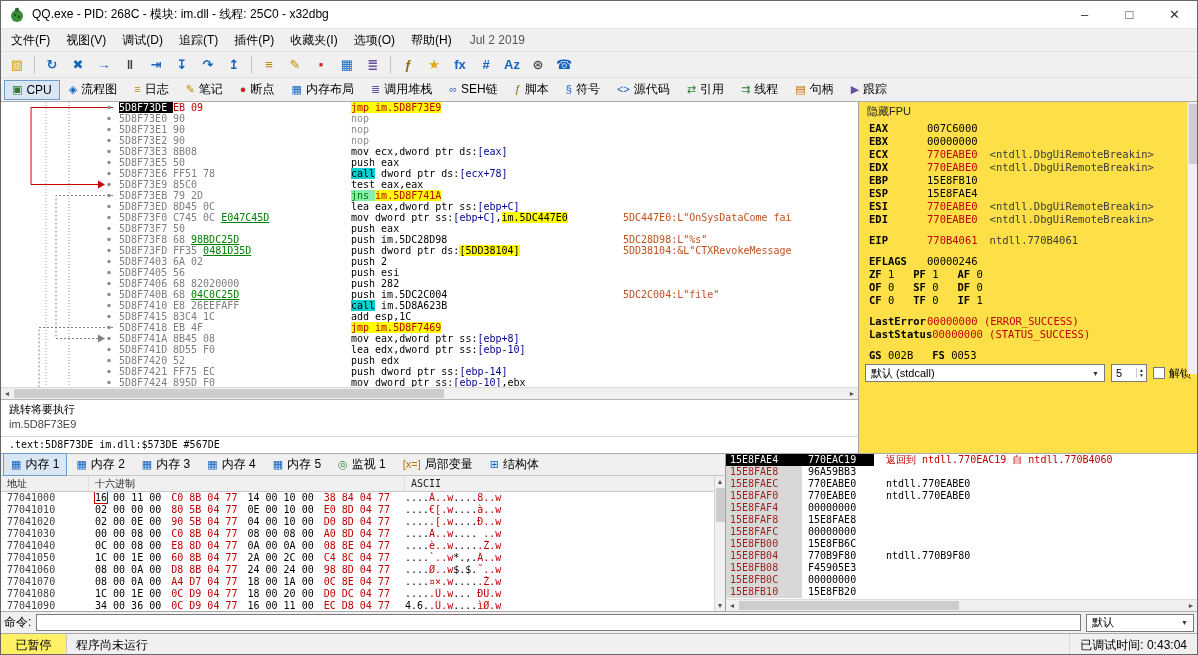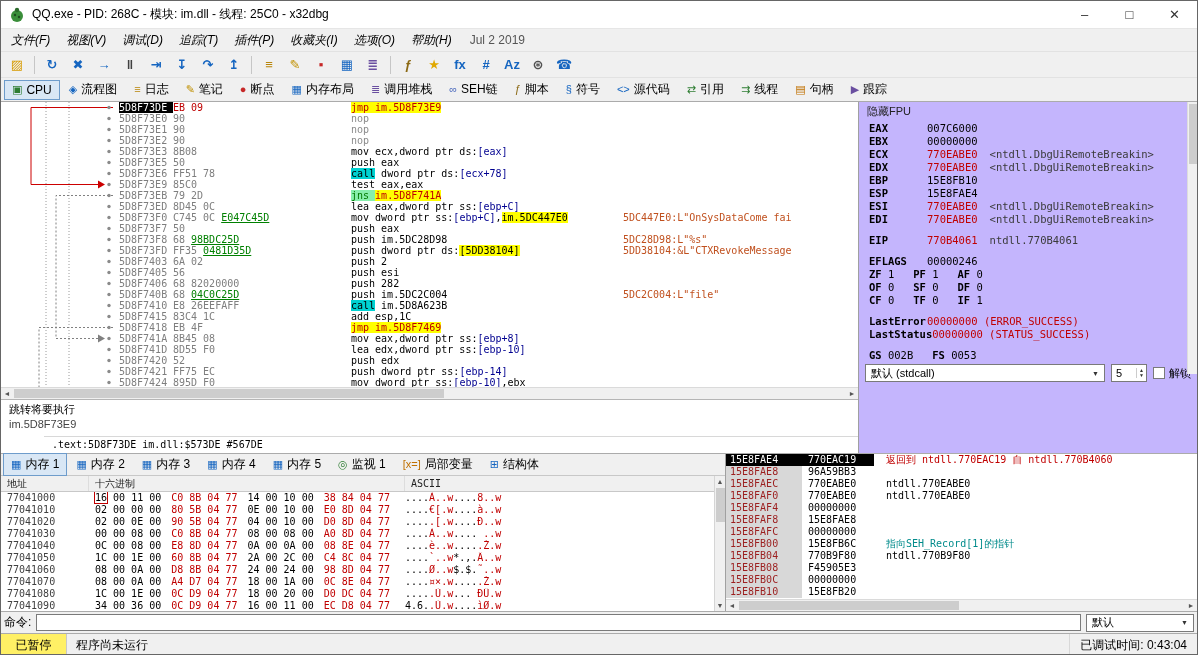--- a/index.html
+++ b/index.html
@@ -9,21 +9,21 @@
        border:1px solid #666;overflow:hidden;}
 
   
   .titlebar{height:28px;background:#fff;display:flex;align-items:center;padding-left:8px;font-size:12px;border-bottom:1px solid #E6E6E6;}
   .appicon{width:16px;height:16px;margin-right:7px;flex:none;}
   .title-text{flex:1;white-space:nowrap;overflow:hidden;}
   .winbtn{width:45px;height:27px;display:flex;align-items:center;justify-content:center;font-size:13px;color:#333;}
 
   
   .menubar{height:22px;display:flex;align-items:center;font-size:12px;padding:0 2px;}
-  .mitem{padding:2px 8px;font-style:italic;}
+  .mitem{padding:2px 8px;}
   .mdate{color:#555;padding-left:10px;}
 
   
   .toolbar{height:26px;display:flex;align-items:center;padding:0 4px;gap:2px;border-top:1px solid #E2E2E2;}
   .tbtn{width:24px;height:22px;display:flex;align-items:center;justify-content:center;border:1px solid transparent;font-size:13px;font-weight:bold;}
   .tsep{width:1px;height:18px;background:#C6C6C6;margin:0 3px;}
   .tglyph{font-size:13px;line-height:13px;}
 
   
   .tabbar{height:24px;display:flex;align-items:center;gap:1px;padding:0 3px;border-top:1px solid #E2E2E2;}
@@ -51,24 +51,24 @@
   .tk-red{color:#BE0000;}
   .tk-grn{color:#008000;text-decoration:underline;}
   svg.jumps{position:absolute;left:0;top:0;pointer-events:none;}
 
   .hscroll{height:12px;background:#F0F0F0;border-top:1px solid #DADADA;position:relative;}
   .hs-arrow{position:absolute;top:0;width:12px;height:11px;font-size:7px;color:#555;display:flex;align-items:center;justify-content:center;}
   .hs-thumb{position:absolute;top:1px;height:9px;background:#CDCDCD;}
 
   .info-msg{height:37px;background:#fff;border-top:1px solid #B5B5B5;font-size:11px;line-height:15px;padding:2px 8px;}
   .info-line2{color:#444;}
-  .info-status{height:17px;background:#fff;border-top:1px solid #D8D8D8;font-family:"DejaVu Sans Mono",monospace;font-size:10px;line-height:16px;padding:0 8px;margin-left:43px;}
-
-  
-  .regs-col{flex:1;background:#c4b5fd;display:flex;flex-direction:column;position:relative;}
+  .info-status{height:17px;background:#fff;border-top:1px solid #D8D8D8;font-family:"DejaVu Sans Mono",monospace;font-size:10px;line-height:16px;padding:0 8px;}
+
+  
+  .regs-col{flex:1;background:#fde047;display:flex;flex-direction:column;position:relative;}
   .hidefpu{height:17px;font-size:11px;padding:2px 8px;color:#222;}
   .regs{padding:3px 4px 0 10px;font-family:"DejaVu Sans Mono",monospace;font-size:10.5px;line-height:13px;}
   .rrow{height:13px;white-space:pre;display:flex;}
   .rname{display:inline-block;min-width:58px;font-weight:bold;flex:none;}
   .rval.red{color:#C00000;}
   .rcom{color:#3A3A3A;padding-left:12px;}
   .rgap{height:8px;}
   .regs b{font-weight:bold;}
   .regs-vscroll{position:absolute;right:0;top:0;width:10px;height:272px;background:#F0F0F0;border-left:1px solid #DDD;}
   .vs-thumb{position:absolute;left:1px;width:8px;background:#CDCDCD;}
@@ -472,21 +472,21 @@
 
     <div class="stack-col">
       <div class="stack" id="stack">
           <div class="srow sel"><span class="s-addr">15E8FAE4</span><span class="s-val">770EAC19</span><span class="s-com red">返回到 ntdll.770EAC19 自 ntdll.770B4060</span></div>
           <div class="srow"><span class="s-addr">15E8FAE8</span><span class="s-val">96A59BB3</span><span class="s-com"></span></div>
           <div class="srow"><span class="s-addr">15E8FAEC</span><span class="s-val">770EABE0</span><span class="s-com">ntdll.770EABE0</span></div>
           <div class="srow"><span class="s-addr">15E8FAF0</span><span class="s-val">770EABE0</span><span class="s-com">ntdll.770EABE0</span></div>
           <div class="srow"><span class="s-addr">15E8FAF4</span><span class="s-val">00000000</span><span class="s-com"></span></div>
           <div class="srow"><span class="s-addr">15E8FAF8</span><span class="s-val">15E8FAE8</span><span class="s-com"></span></div>
           <div class="srow"><span class="s-addr">15E8FAFC</span><span class="s-val">00000000</span><span class="s-com"></span></div>
-          <div class="srow"><span class="s-addr">15E8FB00</span><span class="s-val">15E8FB6C</span><span class="s-com teal">指向SEH_Record[1]的指针</span></div>
+          <div class="srow"><span class="s-addr">15E8FB00</span><span class="s-val">15E8FB6C</span></div>
           <div class="srow"><span class="s-addr">15E8FB04</span><span class="s-val">770B9F80</span><span class="s-com">ntdll.770B9F80</span></div>
           <div class="srow"><span class="s-addr">15E8FB08</span><span class="s-val">F45905E3</span><span class="s-com"></span></div>
           <div class="srow"><span class="s-addr">15E8FB0C</span><span class="s-val">00000000</span><span class="s-com"></span></div>
           <div class="srow"><span class="s-addr">15E8FB10</span><span class="s-val">15E8FB20</span><span class="s-com"></span></div>
         </div>
       <div class="hscroll">
         <div class="hs-arrow" style="left:0">◄</div>
         <div class="hs-thumb" style="left:13px;width:220px"></div>
         <div class="hs-arrow" style="right:0">►</div>
       </div>

